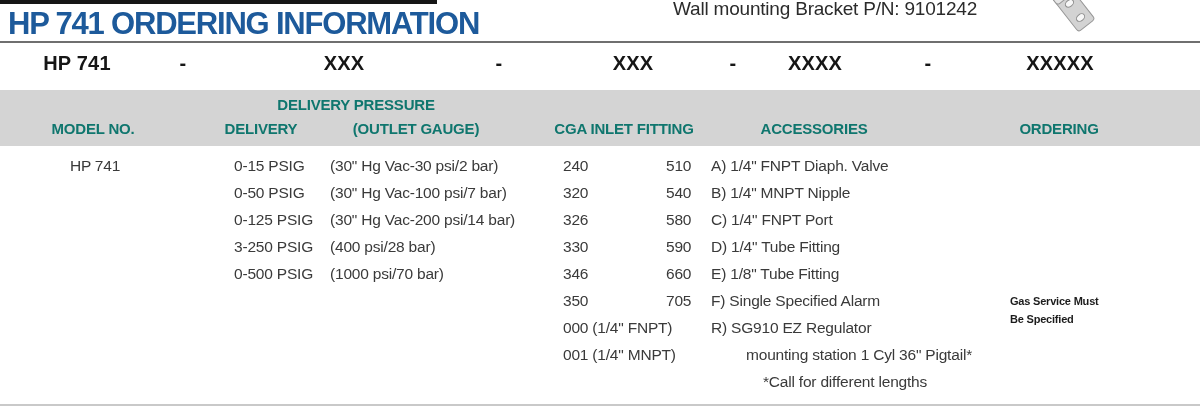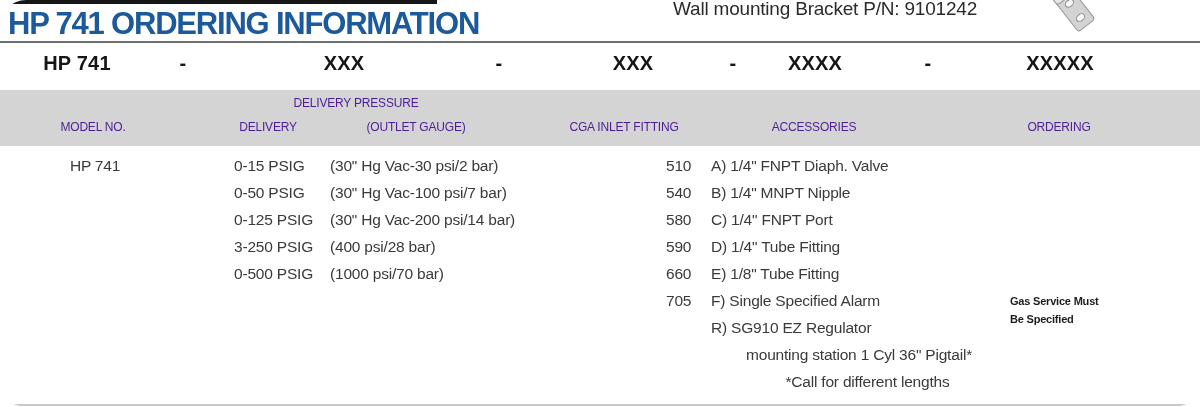--- a/index.html
+++ b/index.html
@@ -2,49 +2,48 @@
 <html><head>
 <meta charset="utf-8">
 <style>
   * { margin:0; padding:0; box-sizing:border-box; }
   html,body { background:#ffffff; }
   #page {
     position:relative; width:1200px; height:407px;
     background:#ffffff; overflow:hidden;
     font-family:"Liberation Sans", sans-serif;
     color:#3a3a3a;
-    border-radius:26px;
   }
   .abs { position:absolute; white-space:nowrap; }
   .ctr { transform:translateX(-50%); }
 
   
   .top-bar { left:0; top:0; width:437px; height:4px; background:#161616; }
   .page-title {
     left:8px; top:6px; font-size:31px; font-weight:bold;
     color:#1d5a9b; letter-spacing:-1.2px;
   }
   .wall-note { left:673px; top:-2px; font-size:19px; color:#2b2b2b; letter-spacing:-0.2px; }
   .bracket-img { left:1042px; top:-10px; }
   .rule-title { left:0; top:41px; width:1200px; height:2px; background:#6f6f6f; }
 
   
   .pn { top:52px; font-size:20px; font-weight:bold; color:#161616; letter-spacing:0.2px; }
 
   
   .band { left:0; top:90px; width:1200px; height:56px; background:#d4d4d4; }
-  .colhead { font-size:12px; font-weight:normal; color:#4c1d95; letter-spacing:-0.2px; }
+  .colhead { font-size:15px; font-weight:bold; color:#0f766e; letter-spacing:-0.2px; }
   .band-row1 { top:96px; }
   .band-row2 { top:120px; }
 
   
   .body-col { top:152px; font-size:15.5px; line-height:27px; color:#3a3a3a; letter-spacing:-0.2px; }
   .body-col div { white-space:nowrap; }
   .col-acc div:nth-child(8) { padding-left:35px; }
-  .col-acc div:nth-child(9) { padding-left:52px;text-align:center; }
+  .col-acc div:nth-child(9) { padding-left:52px; }
   .opt-note {
     left:1010px; top:292px; font-size:11px; font-weight:bold;
     color:#1c1c1c; line-height:18px; letter-spacing:-0.2px;
   }
   .rule-bottom { left:0; top:404px; width:1200px; height:2px; background:#c9c9c9; }
 </style>
 </head>
 <body>
 
 <div id="page">
@@ -72,21 +71,21 @@
   <div class="abs pn ctr" style="left:499px">-</div>
   <div class="abs pn ctr" style="left:633px">XXX</div>
   <div class="abs pn ctr" style="left:733px">-</div>
   <div class="abs pn ctr" style="left:815px">XXXX</div>
   <div class="abs pn ctr" style="left:928px">-</div>
   <div class="abs pn ctr" style="left:1060px">XXXXX</div>
 
   <div class="abs band"></div>
   <div class="abs colhead ctr band-row1" style="left:356px">DELIVERY PRESSURE</div>
   <div class="abs colhead ctr band-row2" style="left:93px">MODEL NO.</div>
-  <div class="abs colhead ctr band-row2" style="left:268px">DELIVERY</div>
+  <div class="abs colhead ctr band-row2" style="left:261px">DELIVERY</div>
   <div class="abs colhead ctr band-row2" style="left:416px">(OUTLET GAUGE)</div>
   <div class="abs colhead ctr band-row2" style="left:624px">CGA INLET FITTING</div>
   <div class="abs colhead ctr band-row2" style="left:814px">ACCESSORIES</div>
   <div class="abs colhead ctr band-row2" style="left:1059px">ORDERING</div>
 
   <div class="abs body-col ctr" style="left:95px">
     <div>HP 741</div>
   </div>
 
   <div class="abs body-col" style="left:234px">
@@ -98,20 +97,30 @@
   </div>
 
   <div class="abs body-col" style="left:330px">
     <div>(30" Hg Vac-30 psi/2 bar)</div>
     <div>(30" Hg Vac-100 psi/7 bar)</div>
     <div>(30" Hg Vac-200 psi/14 bar)</div>
     <div>(400 psi/28 bar)</div>
     <div>(1000 psi/70 bar)</div>
   </div>
 
+  <div class="abs body-col" style="left:563px">
+    <div>240</div>
+    <div>320</div>
+    <div>326</div>
+    <div>330</div>
+    <div>346</div>
+    <div>350</div>
+    <div>000 (1/4" FNPT)</div>
+    <div>001 (1/4" MNPT)</div>
+  </div>
 
   <div class="abs body-col" style="left:666px">
     <div>510</div>
     <div>540</div>
     <div>580</div>
     <div>590</div>
     <div>660</div>
     <div>705</div>
   </div>
 

